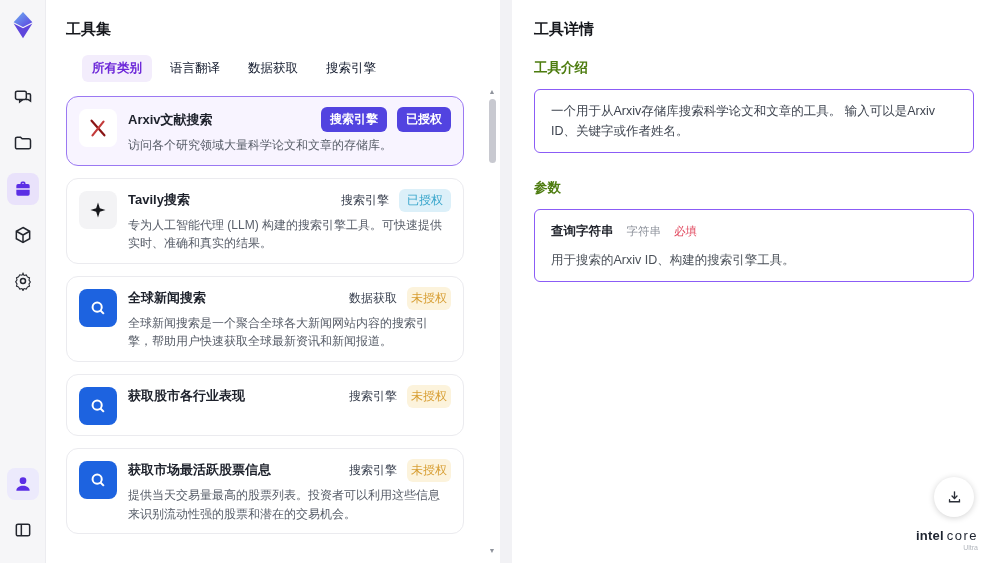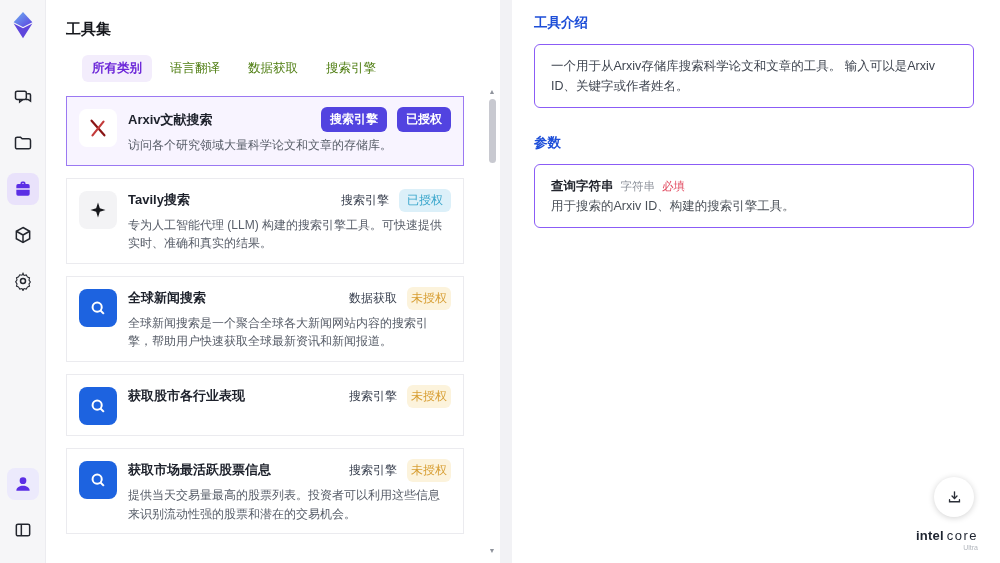--- a/index.html
+++ b/index.html
@@ -24,27 +24,27 @@
   .rail-spacer { flex:1; }
   .rail-btn.user { background:#eceafc; color:#5b2ee5; }
   
   .list-panel {
     width:454px; flex:none; background:#ffffff; position:relative;
     padding:14px 20px 0 20px;
   }
   .page-title { font-size:15px; font-weight:700; color:#16181d; margin:6px 0 16px; }
   .tabs { display:flex; align-items:center; gap:8px; margin-bottom:14px;padding-left:16px; }
   .tab {
-    font-size:12.5px; color:#4d7c0f; padding:5px 10px; border-radius:6px; cursor:pointer;
+    font-size:12.5px; color:#0f172a; padding:5px 10px; border-radius:6px; cursor:pointer;
     white-space:nowrap;
   }
   .tab.active { color:#6d28d9; background:#f3edfc; font-weight:600; }
   .cards { display:flex; flex-direction:column; gap:12px; padding-right:16px; }
   .card {
-    border:1px solid #ebebef; border-radius:0; background:#ffffff;
+    border:1px solid #ebebef; border-radius:12px; background:#ffffff;
     padding:10px 12px; display:flex; gap:11px; cursor:pointer;
   }
   .card.selected { border:1.5px solid #9b79f2; background:#f8f4ff; }
   .tool-icon {
     width:38px; height:38px; border-radius:8px; flex:none;
     display:grid; place-items:center; margin-top:2px;
   }
   .tool-icon.white { background:#ffffff; }
   .tool-icon.gray  { background:#f3f3f5; }
   .tool-icon.blue  { background:#1d63e0; }
@@ -64,27 +64,27 @@
     display:flex; flex-direction:column; align-items:center; cursor:pointer;
   }
   .scroll-arrow { font-size:7px; color:#8f939c; line-height:8px; }
   .scroll-thumb { width:7px; height:64px; background:#c8c9d0; border-radius:4px; margin-top:3px; }
   .scroll-track-spacer { flex:1; }
   
   .divider { width:12px; background:#f2f2f5; flex:none; }
   
   .detail { flex:1; background:#ffffff; padding:14px 26px 0 22px; position:relative; }
   .detail-title { font-size:15px; font-weight:700; color:#16181d; margin:6px 0 20px; }
-  .section-h { font-size:13.5px; font-weight:700; color:#1d4ed8; margin-bottom:12px; }
+  .section-h { font-size:13.5px; font-weight:700; color:#4d7c0f; margin-bottom:12px; }
   .info-box {
     border:1px solid #8b5cf6; border-radius:6px; background:#fff;
     padding:11px 16px; font-size:12.5px; color:#3f4550; line-height:1.6;
     margin-bottom:26px;
   }
-  .param-line { display:flex; align-items:baseline; gap:7px; }
+  .param-line { display:flex; align-items:baseline; gap:13px; margin-bottom:9px; }
   .param-name { font-size:12.5px; font-weight:700; color:#23262e; }
   .param-type { font-size:11.5px; color:#8d929b; }
   .param-req  { font-size:11.5px; color:#e1485e;text-align:center; }
   .param-desc { font-size:12.5px; color:#4a5058; }
   
   .fab {
     position:absolute; right:26px; bottom:46px; width:40px; height:40px; border-radius:50%;
     background:#ffffff; box-shadow:0 1px 6px rgba(0,0,0,.18); display:grid; place-items:center;
     cursor:pointer; color:#2b2f38;
   }
@@ -265,20 +265,21 @@
     <span class="scroll-arrow">▲</span>
     <div class="scroll-thumb"></div>
     <div class="scroll-track-spacer"></div>
     <span class="scroll-arrow">▼</span>
   </div>
 </div>
 
 <div class="divider"></div>
 
 <div class="detail">
+  <div class="detail-title">工具详情</div>
 
   <div class="section-h">工具介绍</div>
   <div class="info-box">一个用于从Arxiv存储库搜索科学论文和文章的工具。 输入可以是Arxiv ID、关键字或作者姓名。</div>
 
   <div class="section-h">参数</div>
   <div class="info-box">
     <div class="param-line">
       <span class="param-name">查询字符串</span>
       <span class="param-type">字符串</span>
       <span class="param-req">必填</span>

